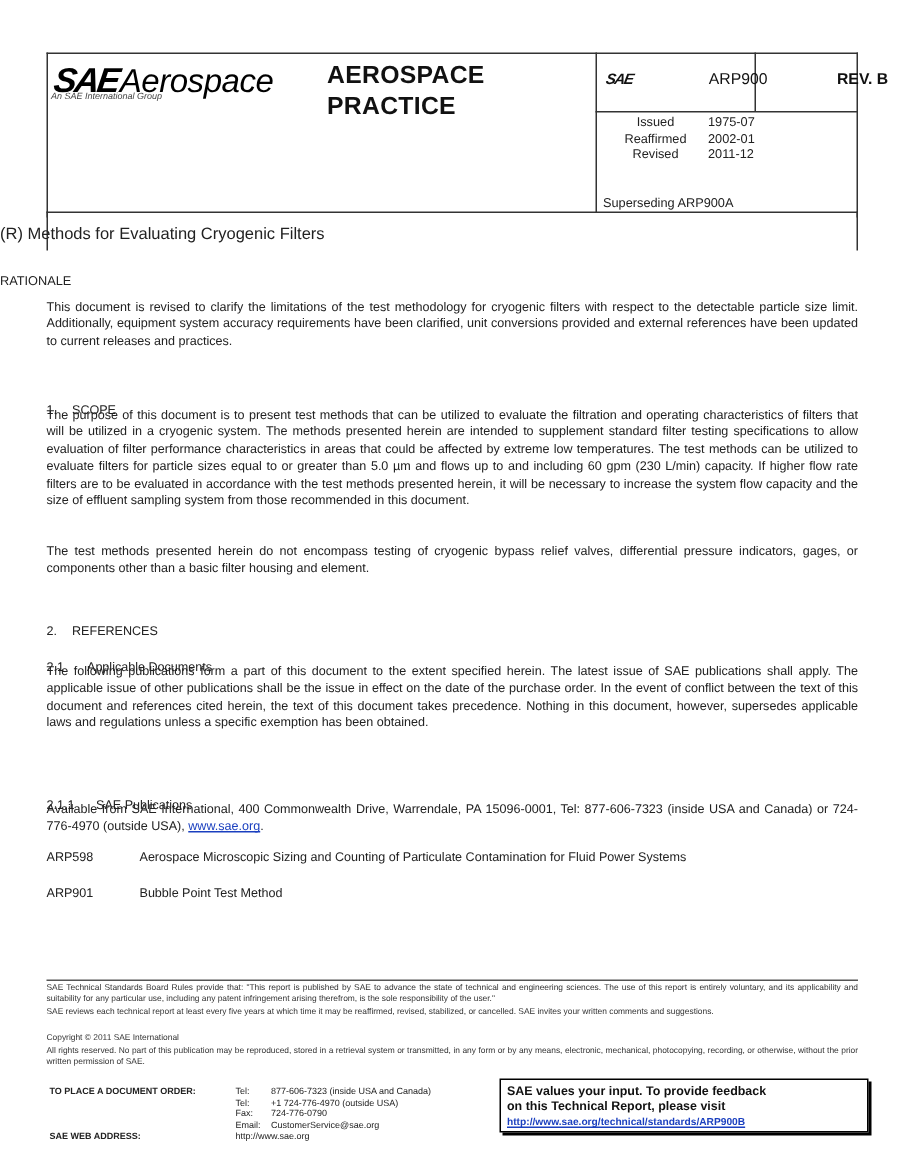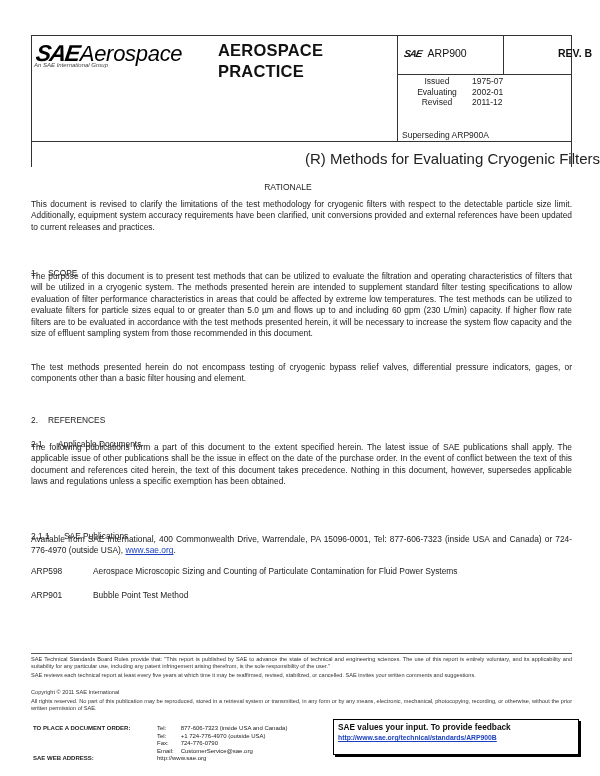--- a/index.html
+++ b/index.html
@@ -19,31 +19,31 @@
 
   .doctype { position:absolute; left:218px; top:40px; font-weight:bold; font-size:16.5px; line-height:21px; color:#111; letter-spacing:0.2px; }
   .doctype div { white-space:nowrap; }
 
   .vline-mid { position:absolute; left:397px; top:35px; width:1px; height:107px; background:#333; }
   .vline-rev { position:absolute; left:503px; top:35px; width:1px; height:39px; background:#333; }
   .hline-id { position:absolute; left:397px; top:74px; width:175px; height:1px; background:#333; }
 
   .id-cell { position:absolute; left:404px; top:47px; display:flex; align-items:center; gap:6px; }
   .id-logo { font-weight:bold; font-style:italic; font-size:10px; letter-spacing:-1px; display:inline-block; transform:skewX(-10deg); }
-  .id-num { font-size:10.5px; }
+  .id-num { font-size:10.5px;margin-left:45px; }
   .rev { position:absolute; left:510px; top:47px; font-size:10.5px; font-weight:bold;margin-left:48px; }
 
   .dates { position:absolute; left:402px; top:76px; font-size:8.5px; line-height:10.5px; color:#222;text-align:center; }
   .date-row { display:flex; }
   .date-label { width:70px; }
   .superseding { position:absolute; left:402px; top:130px; font-size:8.5px; color:#222; }
 
-  .title { position:absolute; left:0; width:600px; top:150px; text-align:right; font-size:15px; color:#222; }
+  .title { position:absolute; left:0; width:600px; top:150px; text-align:left; font-size:11px; color:#222; }
 
-  .rationale-h { position:absolute; left:0; width:576px; top:182px; text-align:center; font-size:8.5px; color:#222; }
+  .rationale-h { position:absolute; left:0; width:576px; top:182px; text-align:left; font-size:8.5px; color:#222; }
 
   .para { position:absolute; left:31px; width:541px; font-size:8.4px; line-height:11.4px; text-align:justify; color:#222; }
   .heading { position:absolute; left:31px; font-size:8.4px; color:#222; white-space:nowrap;margin-top:20px; }
   .heading .num { display:inline-block; }
 
   .ref-row { position:absolute; left:31px; font-size:8.4px; color:#222; white-space:nowrap; }
   .ref-id { display:inline-block; width:62px; }
 
   a.link { color:#1a3fbf; text-decoration:underline; }
 
@@ -92,21 +92,21 @@
     <span class="id-num">ARP900</span>
   </div>
   <div class="rev">REV. B</div>
 
   <div class="dates">
     <div class="date-row">
       <span class="date-label">Issued</span>
       <span>1975-07</span>
     </div>
     <div class="date-row">
-      <span class="date-label">Evaluating</span>
+      <span class="date-label">Reaffirmed</span>
       <span>2002-01</span>
     </div>
     <div class="date-row">
       <span class="date-label">Revised</span>
       <span>2011-12</span>
     </div>
   </div>
   <div class="superseding">Superseding ARP900A</div>
 
   <div class="title">(R) Methods for Evaluating Cryogenic Filters</div>
@@ -153,17 +153,18 @@
     <div class="order-row" style="top:0;"><span class="k">Tel:</span> <span>877-606-7323 (inside USA and Canada)</span></div>
     <div class="order-row" style="top:7.5px;"><span class="k">Tel:</span> <span>+1 724-776-4970 (outside USA)</span></div>
     <div class="order-row" style="top:15px;"><span class="k">Fax:</span> <span>724-776-0790</span></div>
     <div class="order-row" style="top:22.5px;"><span class="k">Email:</span> <span>CustomerService@sae.org</span></div>
     <div class="order-label" style="left:0; top:30px;">SAE WEB ADDRESS:</div>
     <div class="order-row" style="top:30px;">http://www.sae.org</div>
   </div>
 
   <div class="feedback">
     <div>SAE values your input. To provide feedback</div>
+    <div>on this Technical Report, please visit</div>
     <a class="link">http://www.sae.org/technical/standards/ARP900B</a>
   </div>
 
 
 </div>
 
 </body></html>

